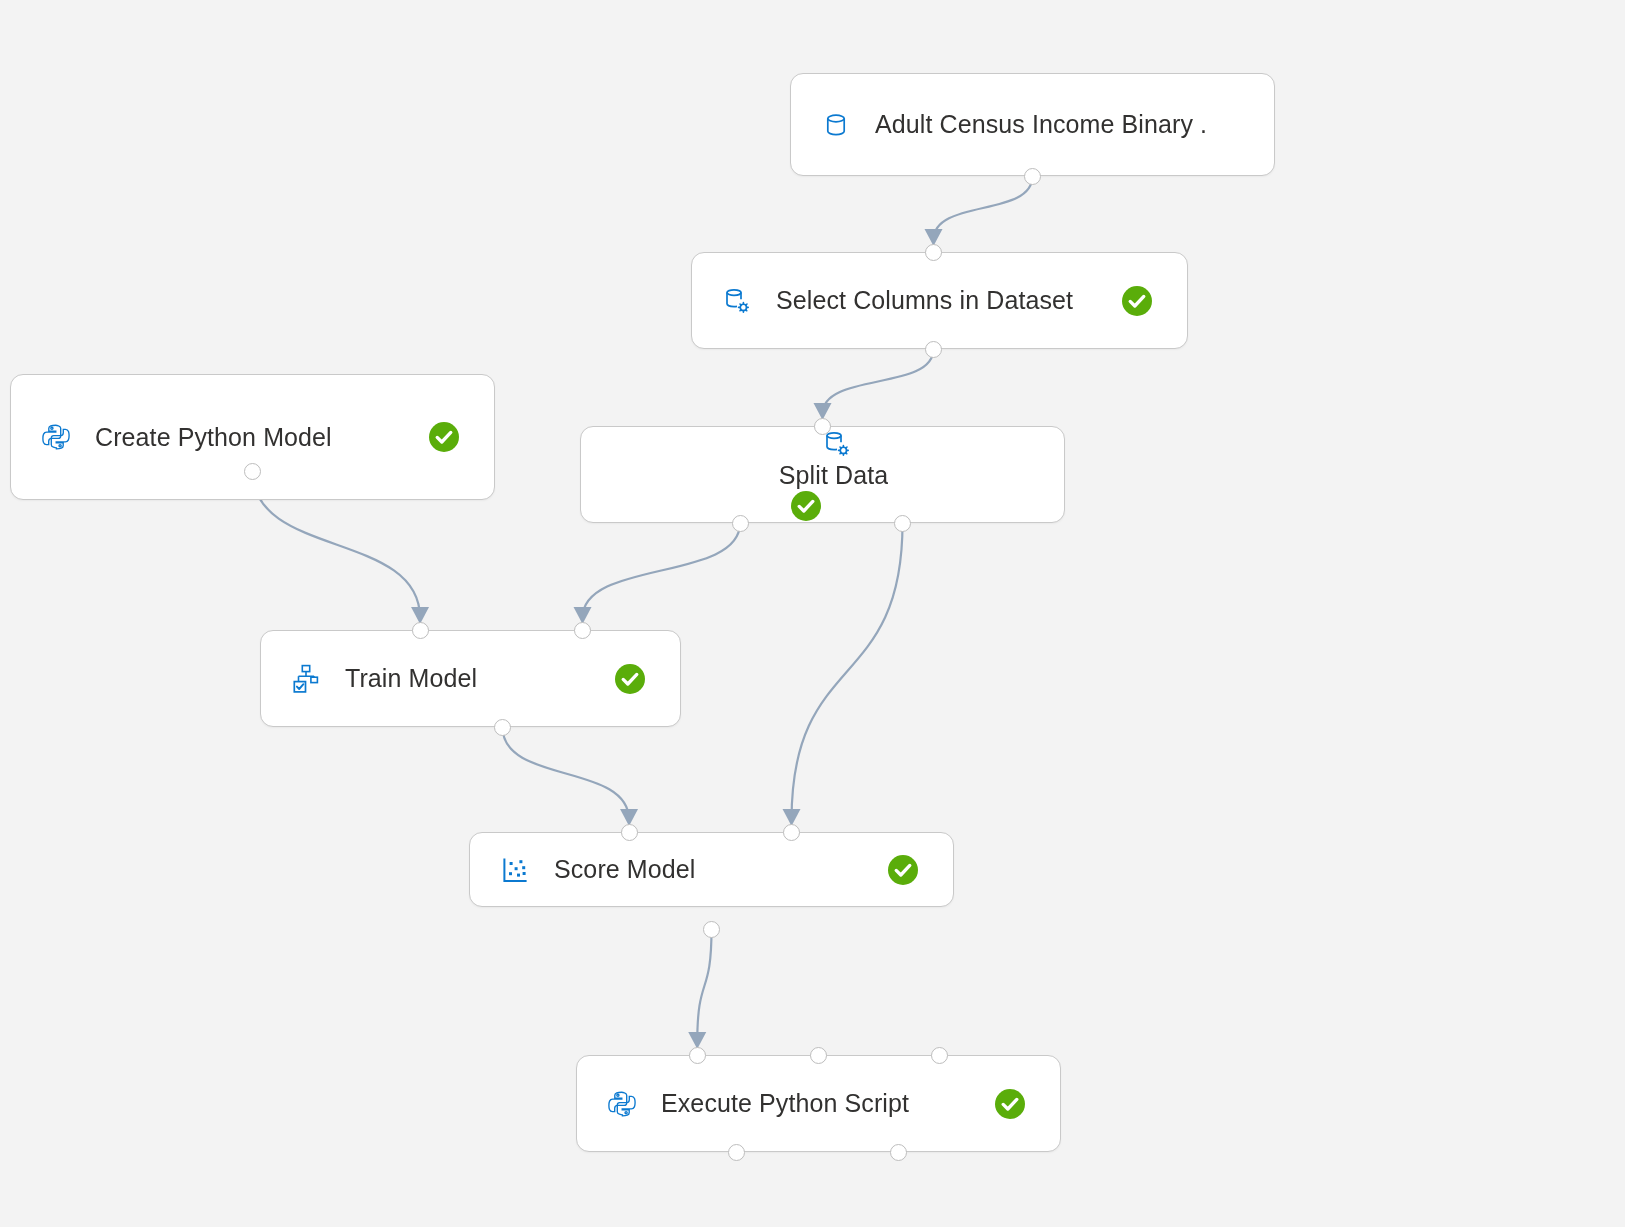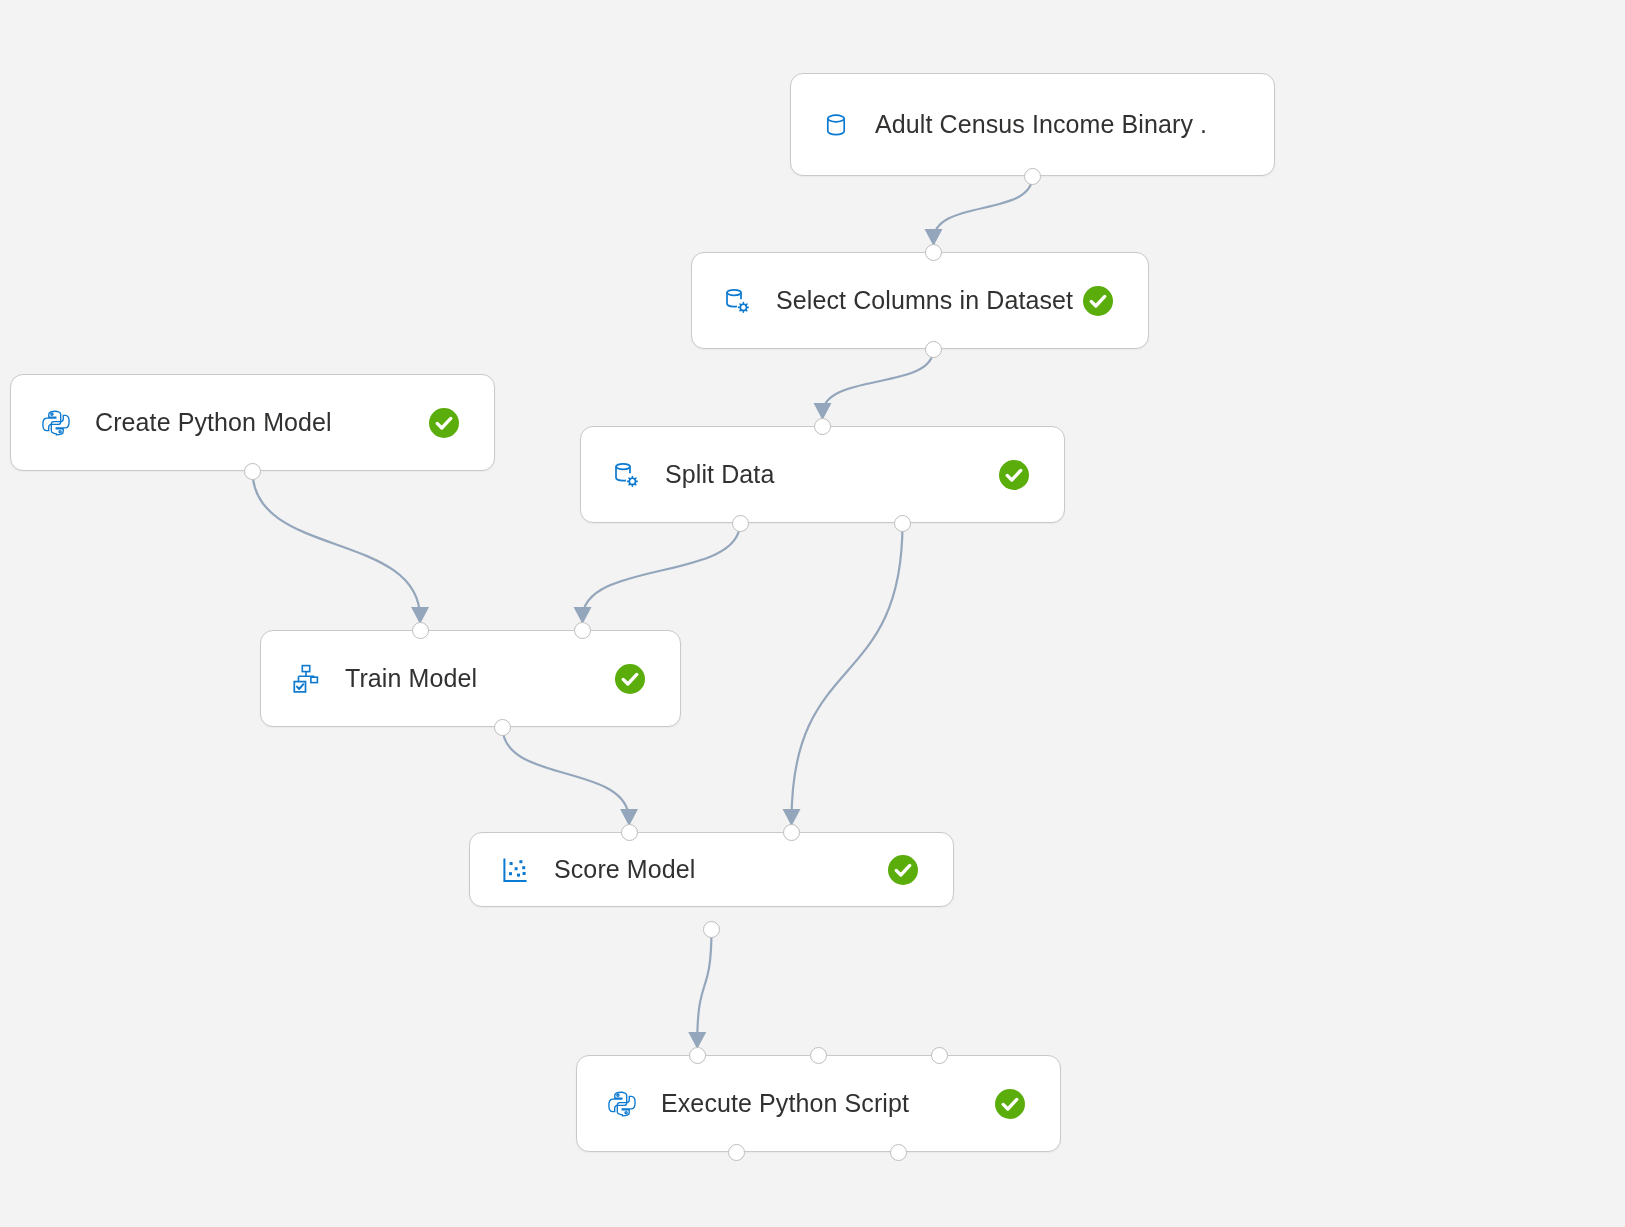--- a/index.html
+++ b/index.html
@@ -100,21 +100,21 @@
         <div class="node-icon">
           <svg width="32" height="32" viewBox="0 0 32 32">
             <ellipse cx="16" cy="9.5" rx="8.2" ry="3.3" fill="none" stroke="#0b79d0" stroke-width="1.7"></ellipse>
             <path d="M7.8 9.5v12.8c0 1.8 3.7 3.3 8.2 3.3s8.2-1.5 8.2-3.3V9.5" fill="none" stroke="#0b79d0" stroke-width="1.7"></path>
           </svg>
         </div>
         <div class="node-title">Adult Census Income Binary ...</div>
         <div class="node-status"></div>
       </div>
       <div class="port" style="left: 1032.5px; top: 176px;"></div>
-      <div class="node" style="left: 691px; top: 252px; width: 458px; height: 97px;">
+      <div class="node" style="left: 691px; top: 252px; width: 497px; height: 97px;">
         <div class="node-icon">
           <svg width="34" height="34" viewBox="0 0 34 34">
             <ellipse cx="14" cy="8.6" rx="7" ry="2.8" fill="none" stroke="#0b79d0" stroke-width="1.7"></ellipse>
             <path d="M7 8.6v11.2c0 1.5 3.1 2.8 7 2.8 1.1 0 2.1-.1 3-.3" fill="none" stroke="#0b79d0" stroke-width="1.7"></path>
             <path d="M21 8.6v6.6" fill="none" stroke="#0b79d0" stroke-width="1.7"></path>
             <circle cx="23.4" cy="23.4" r="3.1" fill="none" stroke="#0b79d0" stroke-width="1.6"></circle>
             <g stroke="#0b79d0" stroke-width="1.6" stroke-linecap="round">
               <path d="M23.4 18.6v1.6M23.4 26.6v1.6M18.6 23.4h1.6M26.6 23.4h1.6M20.0 20.0l1.1 1.1M25.7 25.7l1.1 1.1M27 20l-1.2 1.1M21.1 25.7L20 26.8"></path>
             </g>
           </svg>
@@ -122,37 +122,37 @@
         <div class="node-title">Select Columns in Dataset</div>
         <div class="node-status">
           <svg width="32" height="32" viewBox="0 0 32 32">
             <circle cx="16" cy="16" r="15" fill="#5aad0a"></circle>
             <path d="M9.2 16.4l4.6 4.6 9.0-9.6" fill="none" stroke="#ffffff" stroke-width="3.3" stroke-linecap="round" stroke-linejoin="round"></path>
           </svg>
         </div>
       </div>
       <div class="port" style="left: 933.5px; top: 252px;"></div>
       <div class="port" style="left: 933.5px; top: 349px;"></div>
-      <div class="node" style="left: 10px; top: 374px; width: 485px; height: 97px;">
+      <div class="node" style="left: 10px; top: 374px; width: 485px; height: 126px;">
         <div class="node-icon">
           <svg width="32" height="32" viewBox="0 0 32 32">
             <path d="M15.6 4.2c-2.0 0-3.7.2-4.9.6-1.3.5-1.9 1.4-1.9 2.5v2.9h7v.9H6.6c-1.3 0-2.4.7-3 2-.6 1.4-.7 2.8-.7 4.3 0 1.5.1 2.8.6 4.1.6 1.4 1.6 2.1 3 2.1h2.2v-3.3c0-1.5 1.3-2.9 2.9-2.9h6.7c1.3 0 2.4-1.1 2.4-2.4V7.3c0-1.2-.9-2.1-2.2-2.5-1-.4-2.3-.6-2.9-.6zm-3.7 2c.6 0 1.1.5 1.1 1.1s-.5 1.1-1.1 1.1-1.1-.5-1.1-1.1.5-1.1 1.1-1.1z" fill="none" stroke="#0b79d0" stroke-width="1.35"></path>
             <path d="M16.4 27.8c2.0 0 3.7-.2 4.9-.6 1.3-.5 1.9-1.4 1.9-2.5v-2.9h-7v-.9h9.2c1.3 0 2.4-.7 3-2 .6-1.4.7-2.8.7-4.3 0-1.5-.1-2.8-.6-4.1-.6-1.4-1.6-2.1-3-2.1h-2.2v3.3c0 1.5-1.3 2.9-2.9 2.9h-6.7c-1.3 0-2.4 1.1-2.4 2.4v6.7c0 1.2.9 2.1 2.2 2.5 1 .4 2.3.6 2.9.6zm3.7-2c-.6 0-1.1-.5-1.1-1.1s.5-1.1 1.1-1.1 1.1.5 1.1 1.1-.5 1.1-1.1 1.1z" fill="none" stroke="#0b79d0" stroke-width="1.35"></path>
           </svg>
         </div>
         <div class="node-title">Create Python Model</div>
         <div class="node-status">
           <svg width="32" height="32" viewBox="0 0 32 32">
             <circle cx="16" cy="16" r="15" fill="#5aad0a"></circle>
             <path d="M9.2 16.4l4.6 4.6 9.0-9.6" fill="none" stroke="#ffffff" stroke-width="3.3" stroke-linecap="round" stroke-linejoin="round"></path>
           </svg>
         </div>
       </div>
       <div class="port" style="left: 252.5px; top: 471px;"></div>
-      <div class="node" style="left: 580px; top: 426px; width: 485px; height: 97px;">
+      <div class="node" style="left: 580px; top: 426px; width: 485px; height: 97px; flex-direction: column;">
         <div class="node-icon">
           <svg width="34" height="34" viewBox="0 0 34 34">
             <ellipse cx="14" cy="8.6" rx="7" ry="2.8" fill="none" stroke="#0b79d0" stroke-width="1.7"></ellipse>
             <path d="M7 8.6v11.2c0 1.5 3.1 2.8 7 2.8 1.1 0 2.1-.1 3-.3" fill="none" stroke="#0b79d0" stroke-width="1.7"></path>
             <path d="M21 8.6v6.6" fill="none" stroke="#0b79d0" stroke-width="1.7"></path>
             <circle cx="23.4" cy="23.4" r="3.1" fill="none" stroke="#0b79d0" stroke-width="1.6"></circle>
             <g stroke="#0b79d0" stroke-width="1.6" stroke-linecap="round">
               <path d="M23.4 18.6v1.6M23.4 26.6v1.6M18.6 23.4h1.6M26.6 23.4h1.6M20.0 20.0l1.1 1.1M25.7 25.7l1.1 1.1M27 20l-1.2 1.1M21.1 25.7L20 26.8"></path>
             </g>
           </svg>

